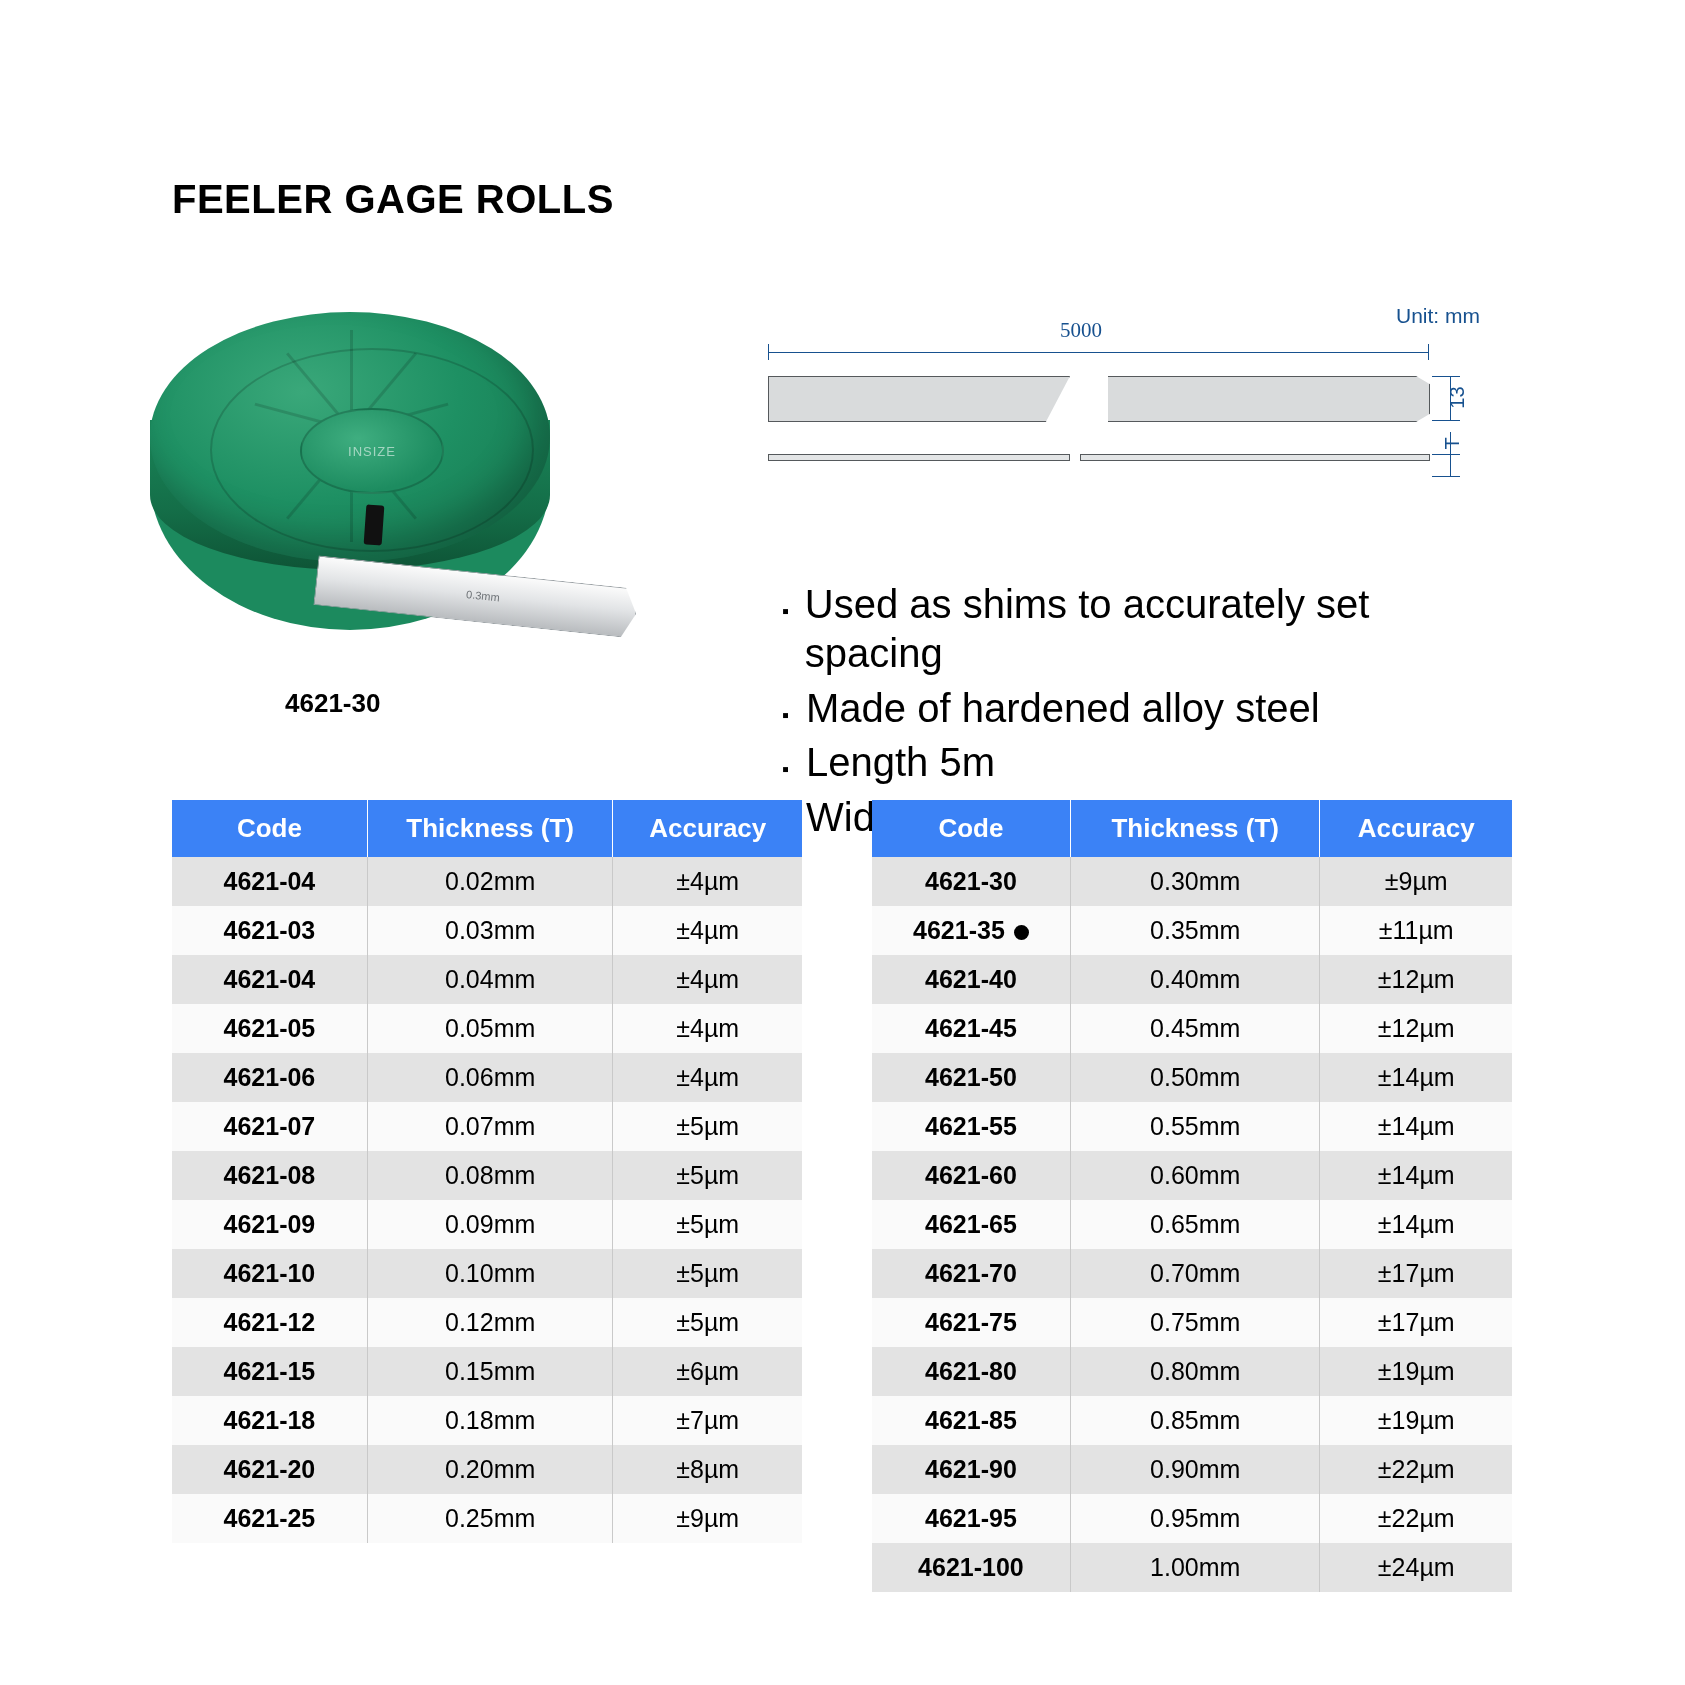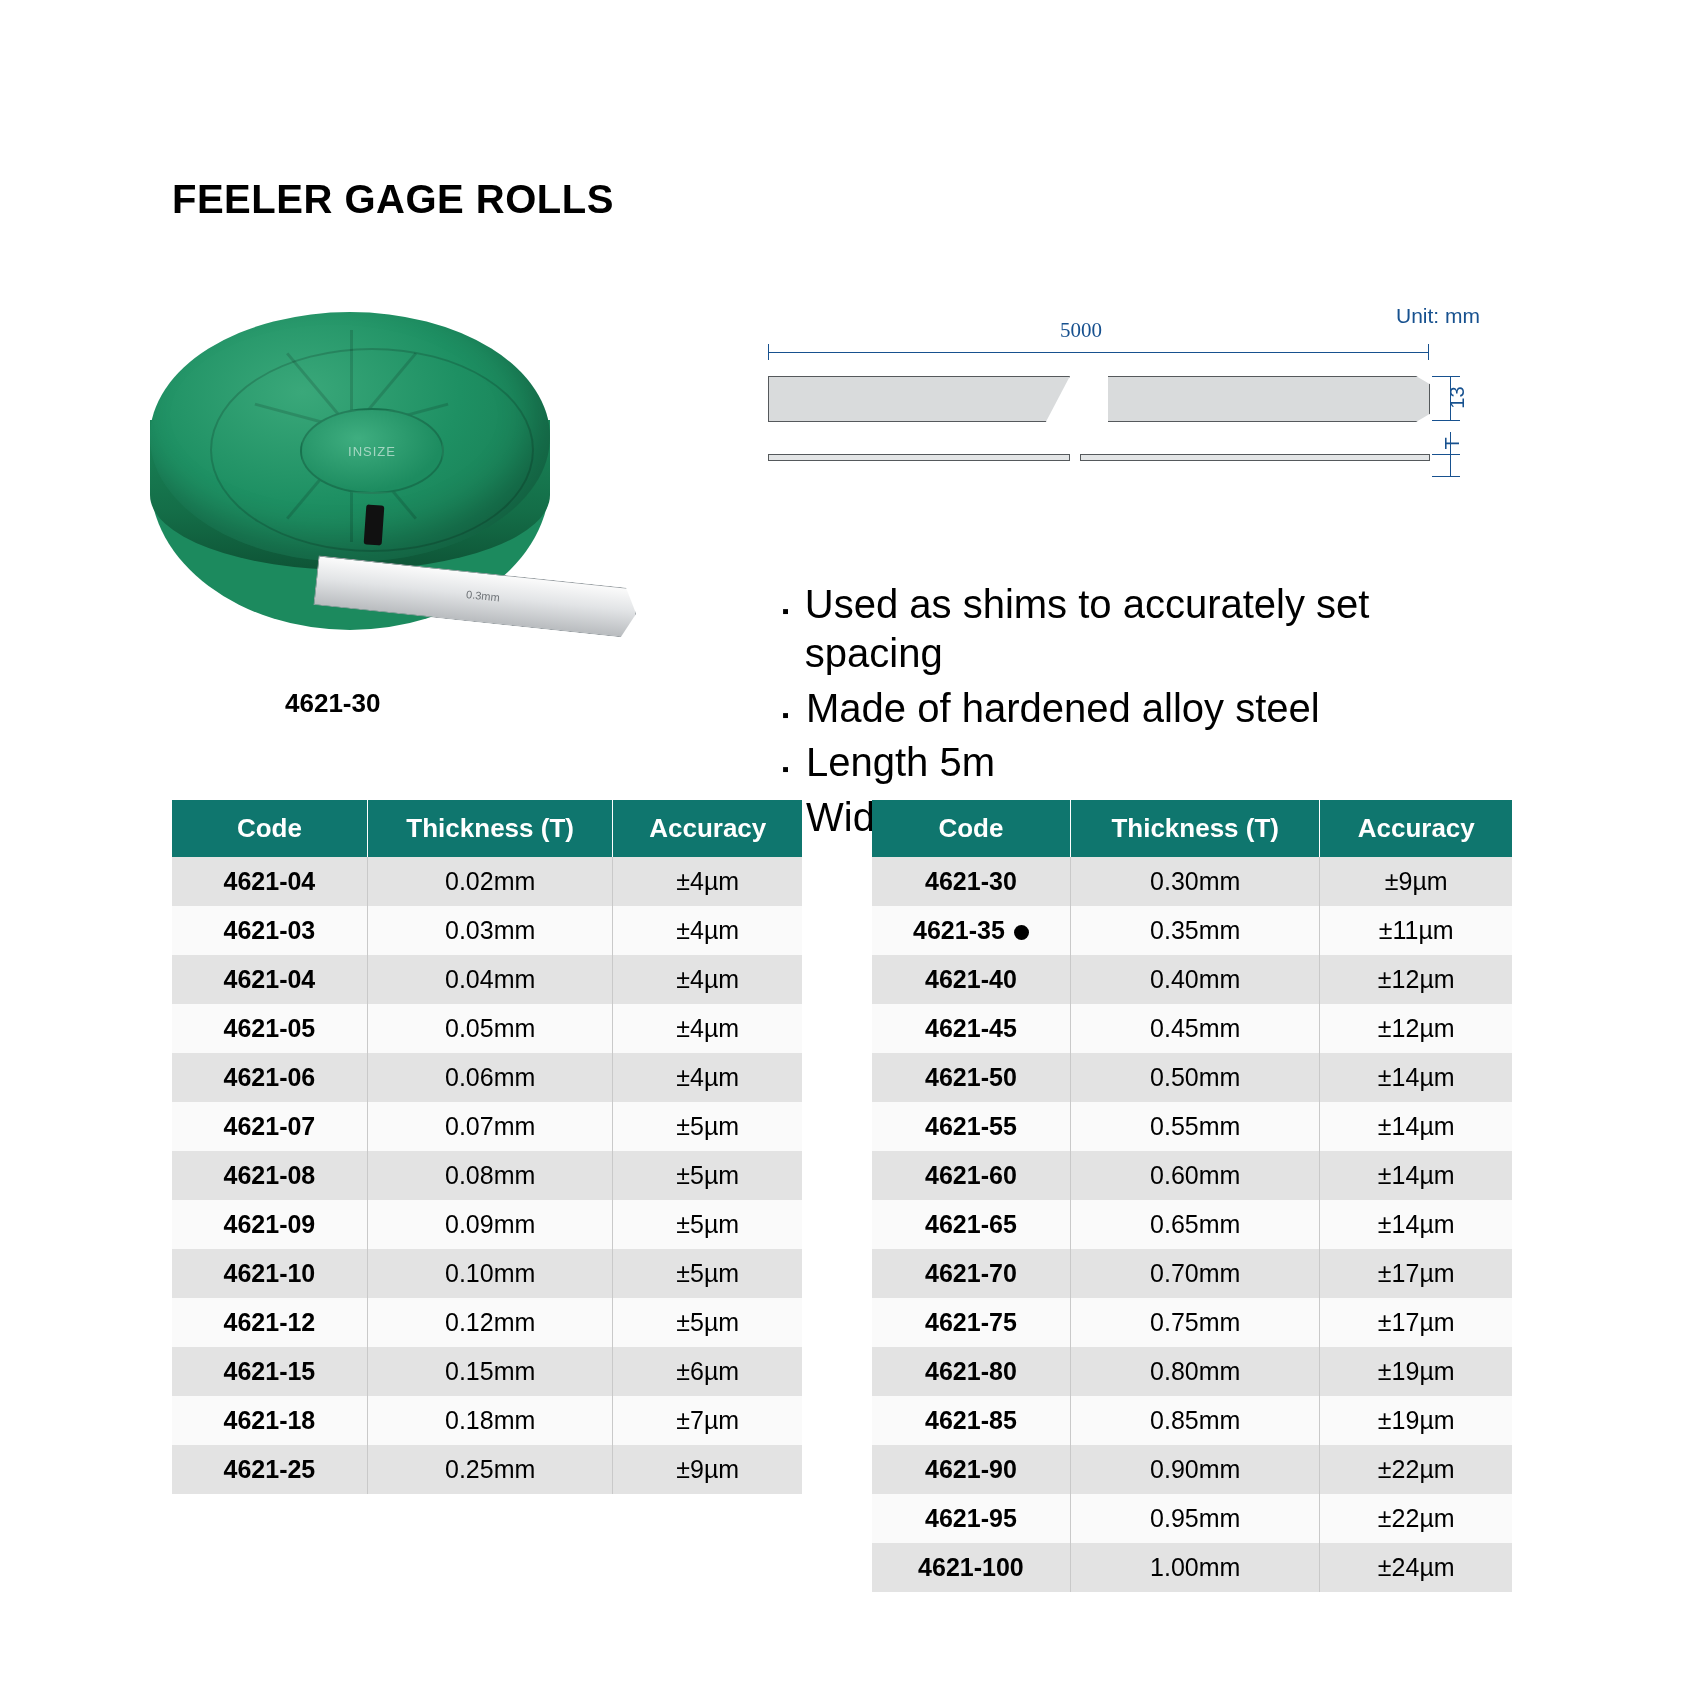--- a/index.html
+++ b/index.html
@@ -234,21 +234,21 @@
   
   .spec-table {
     position: absolute;
     border-collapse: collapse;
     font-size: 25px;
   }
   #table-left { left: 172px; top: 800px; width: 630px; }
   #table-right { left: 872px; top: 800px; width: 640px; }
 
   .spec-table th {
-    background: #0f766e;
+    background: #3b82f6;
     color: #ffffff;
     font-size: 26px;
     font-weight: bold;
     padding: 13px 8px;
     text-align: center;
     border-right: 1px solid #ffffff;
     margin-left: 9px;
   }
   .spec-table th:last-child { border-right: none; }
   .spec-table td {
@@ -415,20 +415,25 @@
         <td class="code-cell">4621-15</td>
         <td>0.15mm</td>
         <td>±6µm</td>
       </tr>
       <tr>
         <td class="code-cell">4621-18</td>
         <td>0.18mm</td>
         <td>±7µm</td>
       </tr>
       <tr>
+        <td class="code-cell">4621-20</td>
+        <td>0.20mm</td>
+        <td>±8µm</td>
+      </tr>
+      <tr>
         <td class="code-cell">4621-25</td>
         <td>0.25mm</td>
         <td>±9µm</td>
       </tr>
     </tbody>
 </table>
 
 <table class="spec-table" id="table-right">
   <colgroup>
       <col class="c-code">

